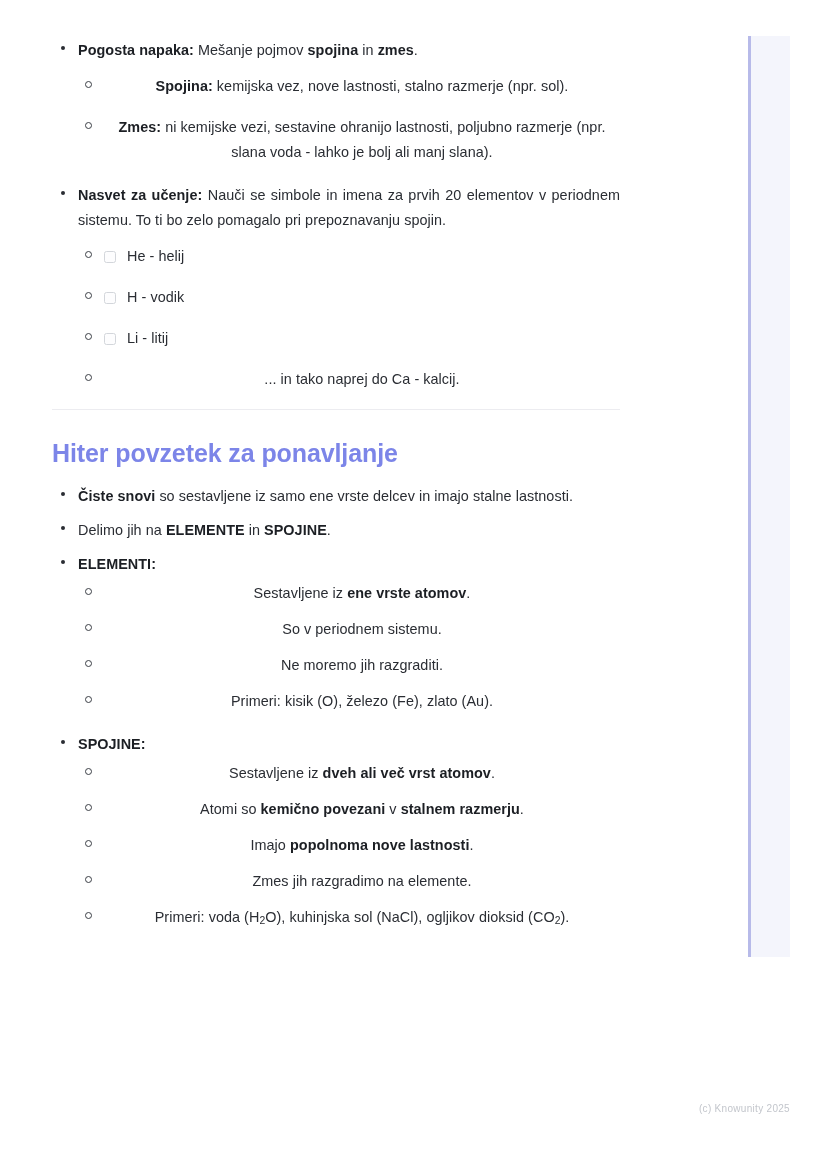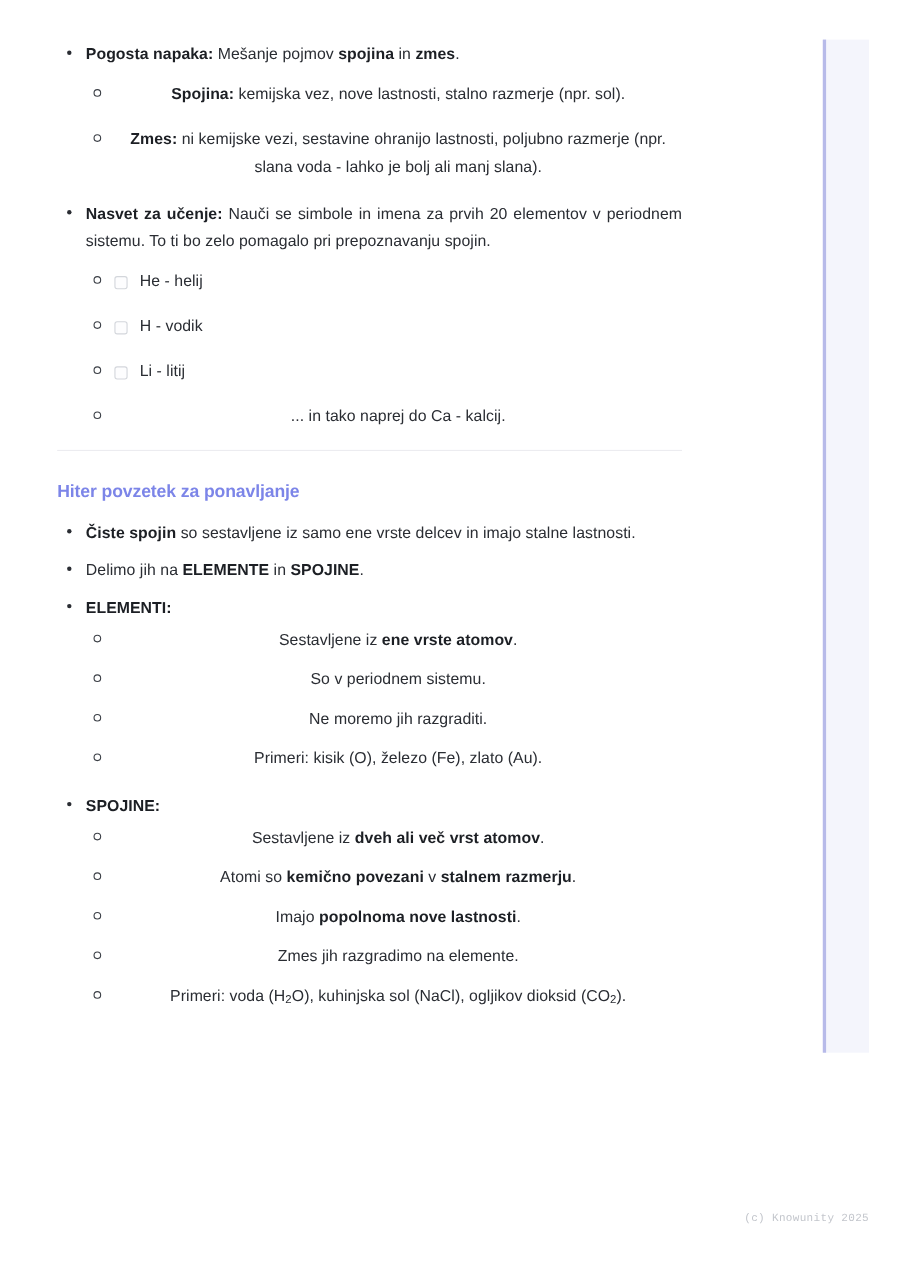--- a/index.html
+++ b/index.html
@@ -109,21 +109,21 @@
   
   .divider {
     height: 1px;
     background: #ececf0;
     margin: 17px 0 0 0;
     width: 568px;
   }
 
   
   .sec-head {
-    font-size: 16px;
+    font-size: 25px;
     font-weight: bold;
     color: #7c85e8;
     margin: 29px 0 16px 0;
     letter-spacing: -0.1px;
   }
   .li-spaced { margin-bottom: 18px !important; }
   .li-tight  { margin-bottom: 9px !important; }
 
   sub {
     font-size: 0.72em;
@@ -133,21 +133,20 @@
   
   .footer {
     position: absolute;
     left: 0;
     top: 1103px;
     width: 790px;
     text-align: right;
     font-size: 10px;
     color: #c3c6cc;
     letter-spacing: 0.3px;
-    font-family: Liberation Mono, monospace;
   }
 </style>
 </head>
 <body>
 
 <div class="side-strip"></div>
 
 <div class="content">
 
   <ul class="lvl1">
@@ -194,21 +193,21 @@
     </li>
   </ul>
 
   <div class="divider"></div>
 
   <div class="sec-head">Hiter povzetek za ponavljanje</div>
 
   <ul class="lvl1">
 
     <li class="li1 li-tight">
-      <div class="txt"><b>Čiste spojin</b><span> so sestavljene iz samo ene vrste delcev in imajo stalne lastnosti.</span></div>
+      <div class="txt"><b>Čiste snovi</b><span> so sestavljene iz samo ene vrste delcev in imajo stalne lastnosti.</span></div>
     </li>
 
     <li class="li1 li-tight">
       <div class="txt"><span>Delimo jih na </span><b>ELEMENTE</b><span> in </span><b>SPOJINE</b><span>.</span></div>
     </li>
 
     <li class="li1 li-spaced">
       <div class="txt"><b>ELEMENTI:</b></div>
 
       <ul class="lvl2 tight">

